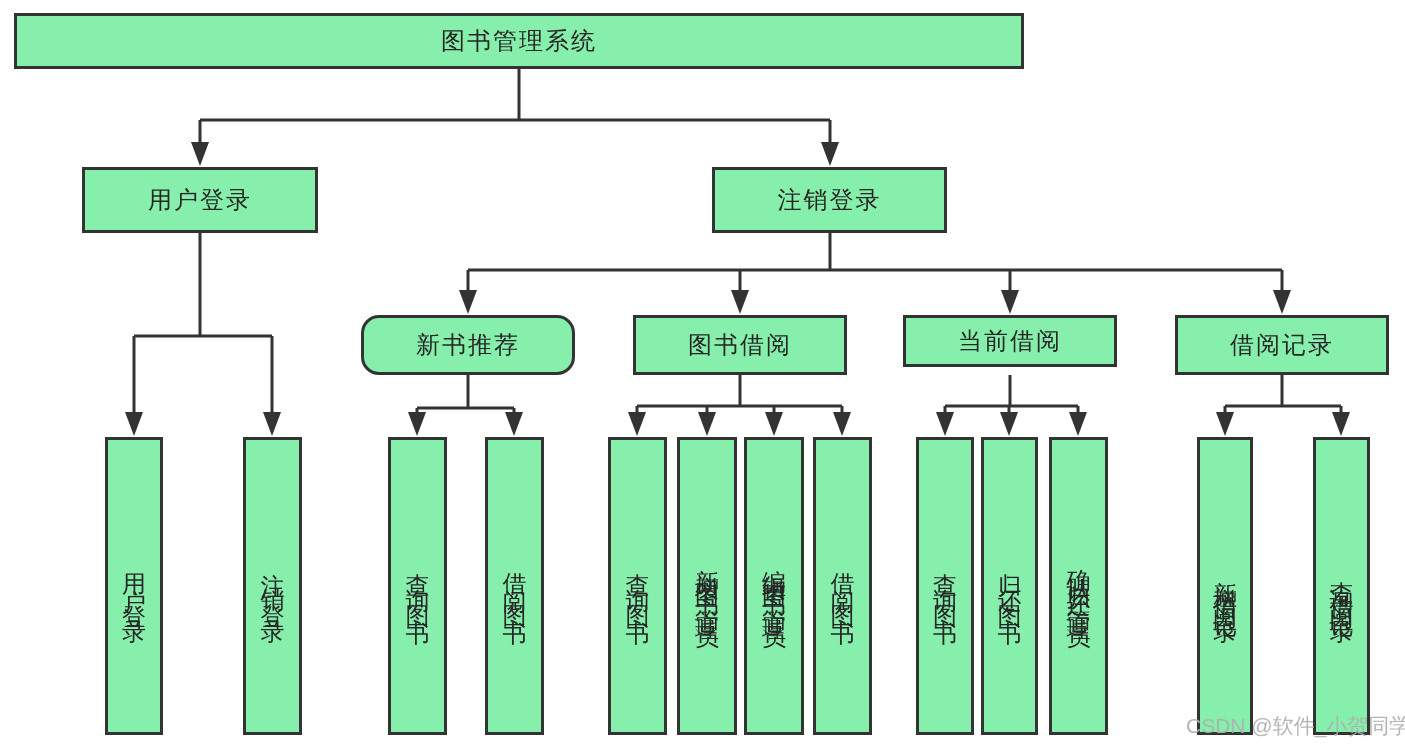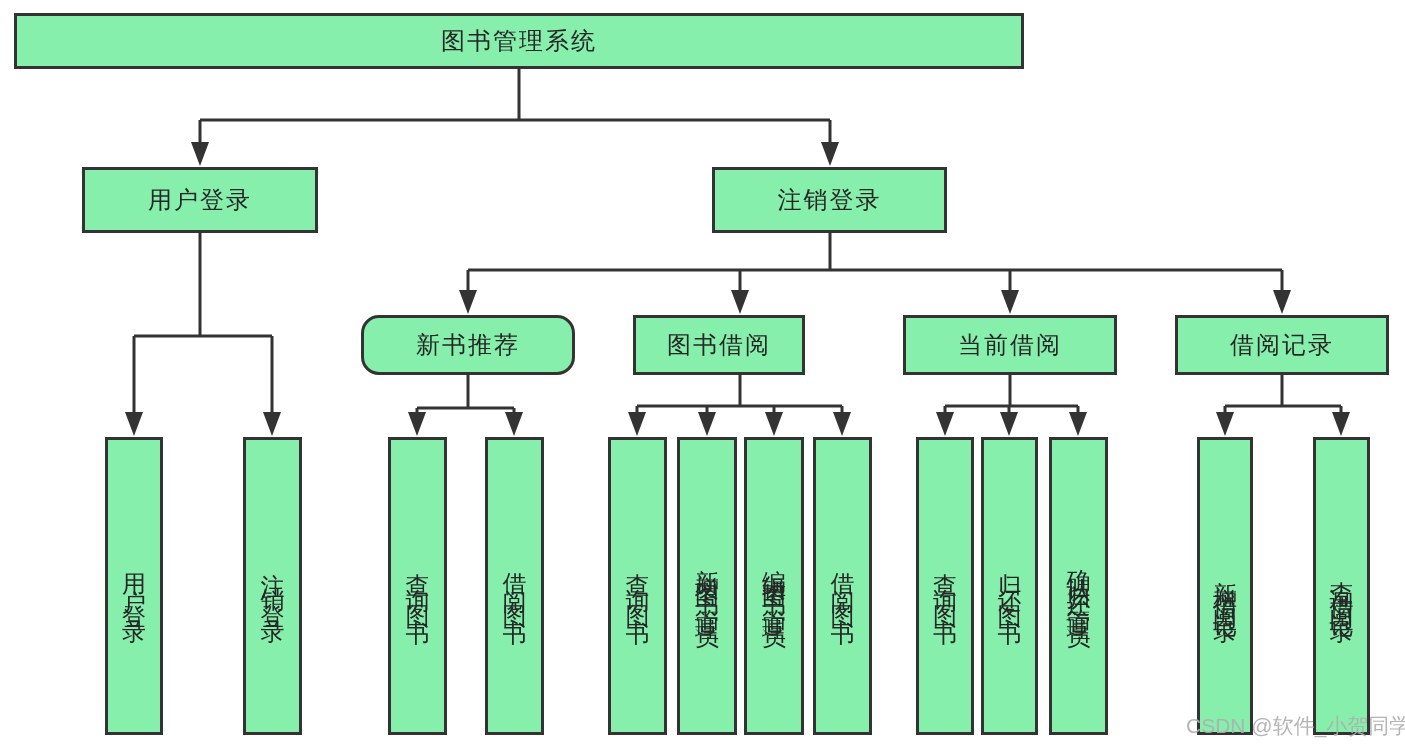--- a/index.html
+++ b/index.html
@@ -110,24 +110,24 @@
   <div class="box h-box" style="left:82px; top:167px; width:236px; height:66px;">
     <span>用户登录</span>
   </div>
   <div class="box h-box" style="left:712px; top:167px; width:235px; height:66px;">
     <span>注销登录</span>
   </div>
 
   <div class="box h-box" style="left:361px; top:315px; width:214px; height:60px;border-radius:18px;">
     <span>新书推荐</span>
   </div>
-  <div class="box h-box" style="left:633px; top:315px; width:172px; height:60px;">
+  <div class="box h-box" style="left:633px; top:315px; width:214px; height:60px;">
     <span>图书借阅</span>
   </div>
-  <div class="box h-box" style="left:903px; top:315px; width:214px; height:60px;">
+  <div class="box h-box" style="left:903px; top:315px; width:214px; height:52px;">
     <span>当前借阅</span>
   </div>
   <div class="box h-box" style="left:1175px; top:315px; width:214px; height:60px;">
     <span>借阅记录</span>
   </div>
 
   <div class="box v-box sp-wide" style="left:105px; top:437px; width:58px; height:298px;">
     <span>用户登录</span>
   </div>
   <div class="box v-box sp-wide" style="left:243px; top:437px; width:59px; height:298px;">

